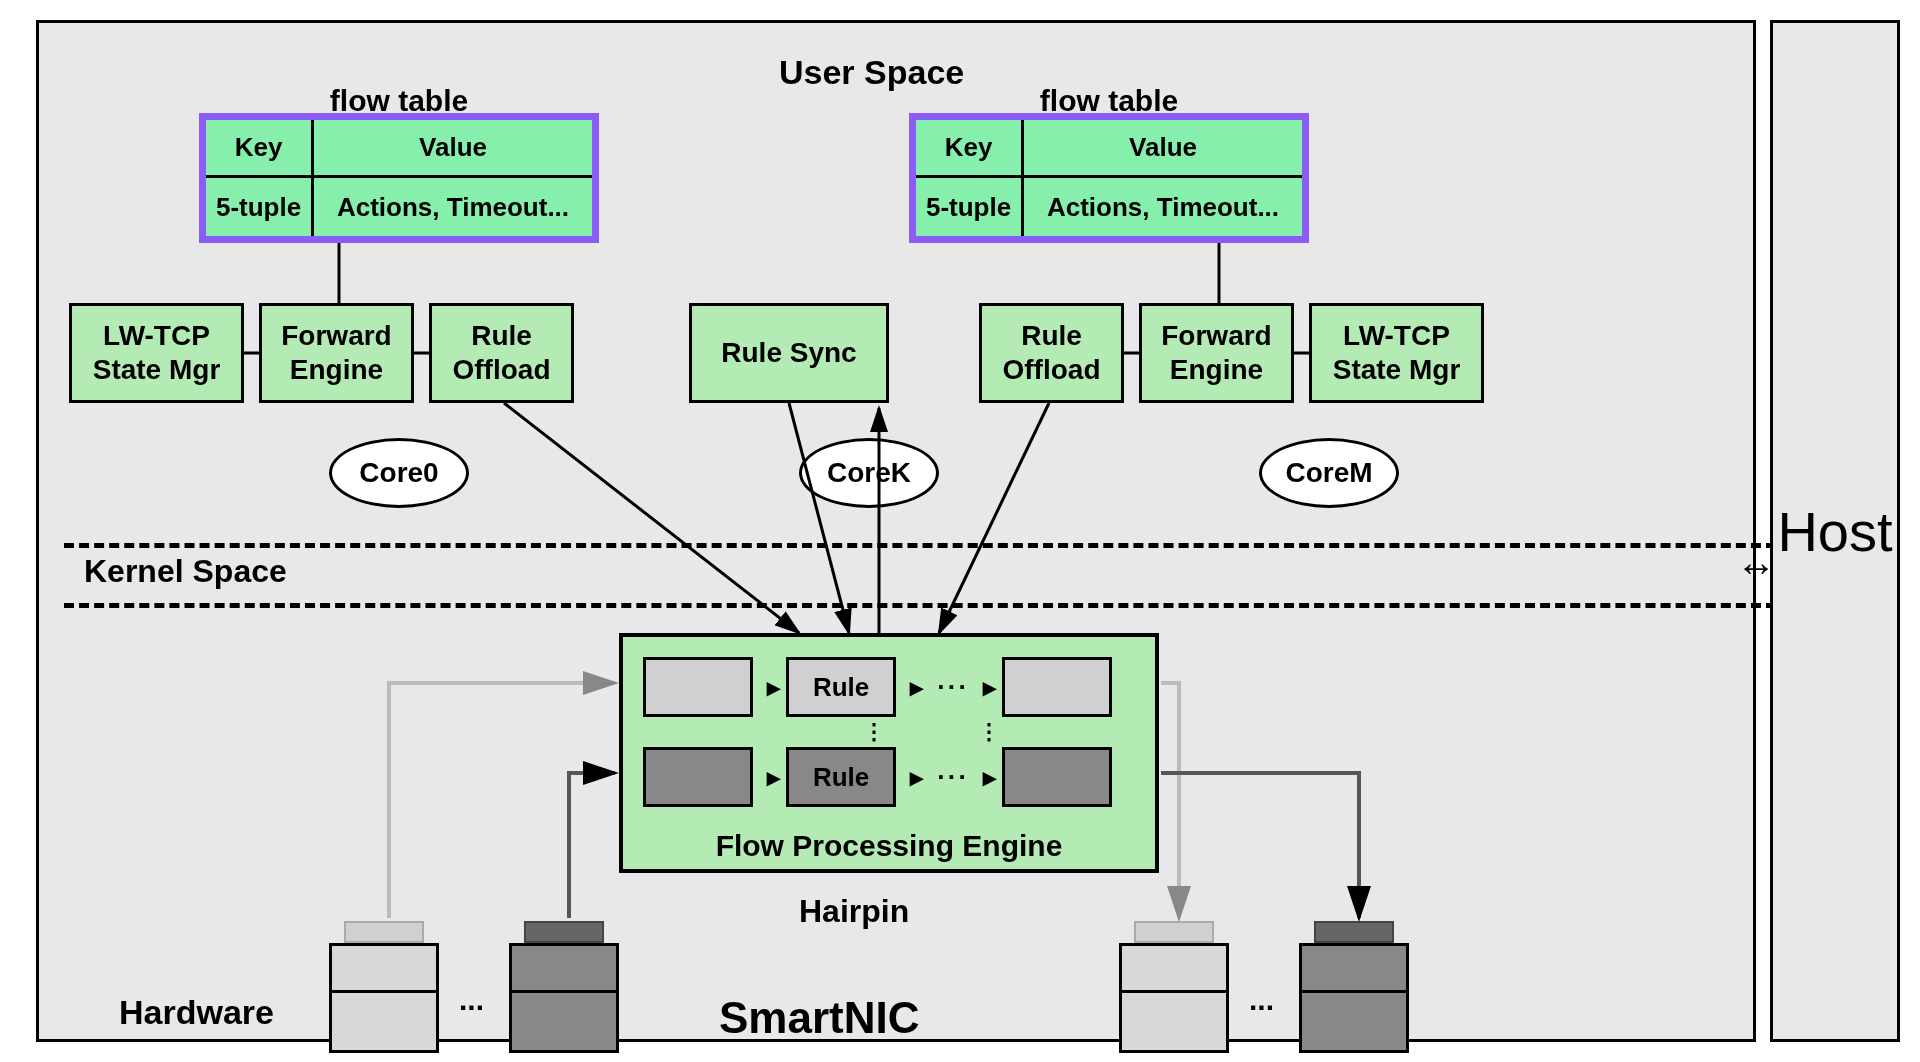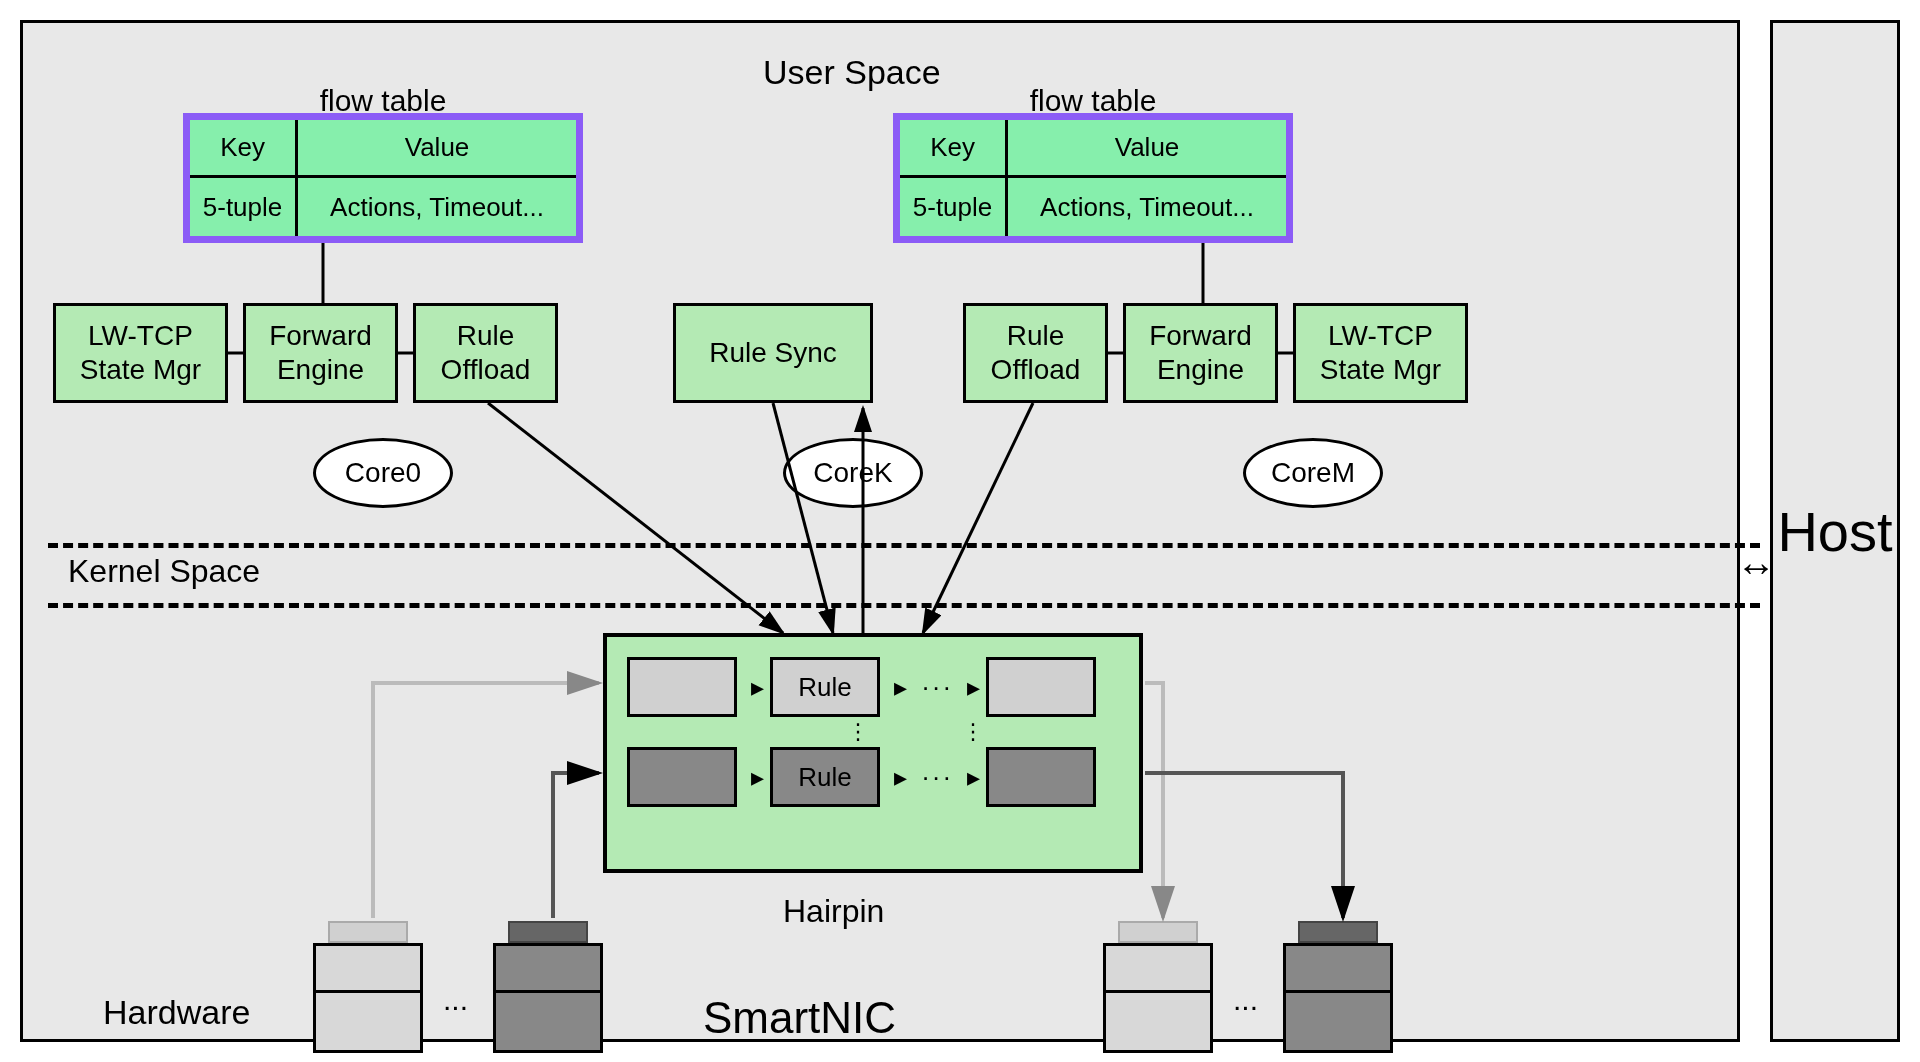--- a/index.html
+++ b/index.html
@@ -1,18 +1,18 @@
 <!DOCTYPE html>
 <html><head>
 <meta charset="utf-8">
 <style>
   * { box-sizing: border-box; margin: 0; padding: 0; }
   body { font-family: Arial, Helvetica, sans-serif; background: #fff; }
   .canvas { position: relative; width: 1920px; height: 1062px; }
-  .main-box { position: absolute; left: 20px; top: 20px; width: 1720px; height: 1022px; background: #e8e8e8; border: 3px solid #000; }
+  .main-box { position: absolute; left: 36px; top: 20px; width: 1720px; height: 1022px; background: #e8e8e8; border: 3px solid #000; font-weight: bold; }
   .host-box { position: absolute; left: 1770px; top: 20px; width: 130px; height: 1022px; background: #e8e8e8; border: 3px solid #000; display: flex; align-items: center; justify-content: center; }
   .host-label { font-size: 56px; writing-mode: horizontal-tb; }
   .label { position: absolute; font-size: 30px; }
   .user-space { left: 740px; top: 30px; font-size: 34px; }
   .kernel-space { left: 45px; top: 530px; font-size: 32px; }
   .hardware-label { left: 80px; top: 970px; font-size: 34px; }
   .smartnic-label { left: 680px; top: 970px; font-size: 44px; }
   .hairpin-label { left: 760px; top: 870px; font-size: 32px; }
 
   .flow-table { position: absolute; border: 7px solid #8b5cf6; background: #86efac; }
@@ -141,20 +141,21 @@
         <div class="fe-block dark"></div>
         <span class="fe-arrow">▸</span>
         <div class="fe-block dark">Rule</div>
         <span class="fe-arrow">▸</span>
         <span class="fe-dots">···</span>
         <span class="fe-arrow">▸</span>
         <div class="fe-block dark"></div>
       </div>
       <div style="position:absolute; left:240px; top:82px; font-size:22px;">⋮</div>
       <div style="position:absolute; left:355px; top:82px; font-size:22px;">⋮</div>
+      <div class="fe-label">Flow   Processing Engine</div>
     </div>
 
     <div class="label hairpin-label">Hairpin</div>
 
     <div class="port-stack rx0">
       <div class="port-head pl-head"></div>
       <div class="port-top pl"></div>
       <div class="port-bot pl"></div>
       <div class="port-label">Rx0</div>
     </div>

